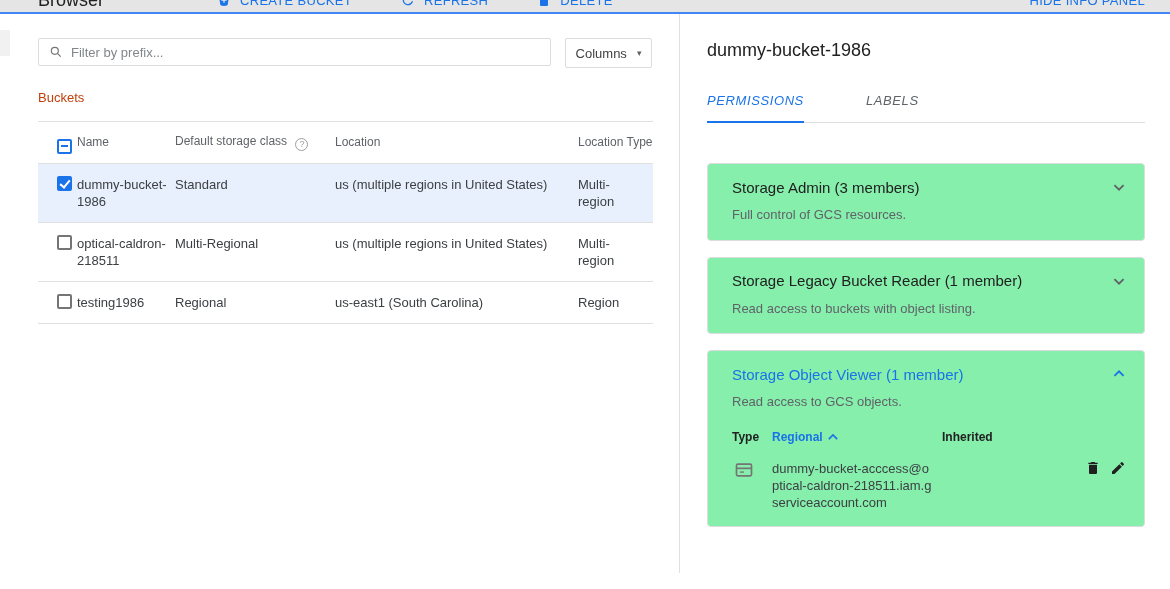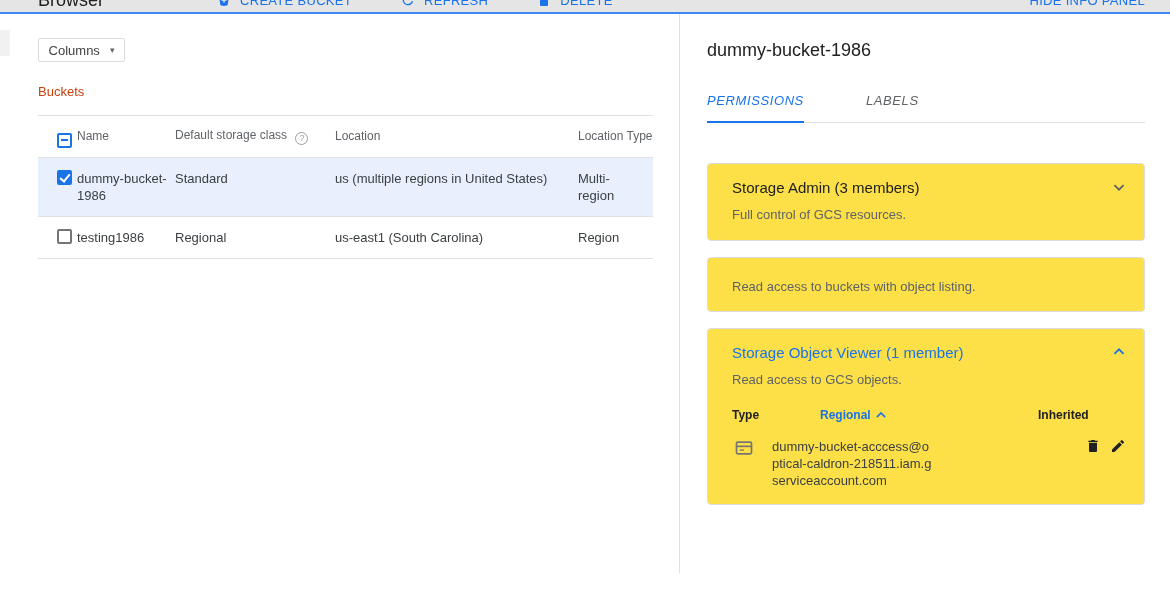--- a/index.html
+++ b/index.html
@@ -59,21 +59,21 @@
     display: flex; align-items: center; gap: 8px;
     padding: 0 10px; background: #fff;
   }
   .search-box svg { width: 14px; height: 14px; flex: none; }
   .search-box input {
     border: none; outline: none; flex: 1;
     font-size: 13px; font-family: inherit; color: #424242; background: transparent;
   }
   .search-box input::placeholder { color: #80868b; }
   .columns-btn {
-    width: 87px; height: 24px; flex: none;
+    width: 87px; height: 30px; flex: none;
     border: 1px solid #dadce0; border-radius: 2px; background: #fff;
     display: flex; align-items: center; justify-content: center; gap: 10px;
     font-size: 13px; color: #424242; font-family: inherit; cursor: pointer;
   }
   .caret-down { font-size: 9px; color: #5f6368; line-height: 1; }
 
   .section-label { margin-top: 22px; font-size: 13px; color: #c2410c; }
 
   table.bucket-table {
     width: 615px; margin-top: 16px;
@@ -126,30 +126,30 @@
   .tab {
     font-size: 13px; font-weight: 500; letter-spacing: .6px; color: #5f6368;
     padding-bottom: 13px; margin-right: 62px; cursor: pointer;
     border-bottom: 2px solid transparent; margin-bottom: -1px;
   }
   .tab.active { color: #1a73e8; border-bottom-color: #1a73e8; }
 
   .cards { margin-top: 40px; display: flex; flex-direction: column; gap: 16px; }
   .card {
     border: 1px solid #dadce0; border-radius: 4px;
-    padding: 12px 14px 15px 24px; background: #fde047;
+    padding: 12px 14px 15px 24px; background: #86efac;
   }
   .card-head { display: flex; align-items: center; justify-content: space-between; cursor: pointer; }
   .card-title { font-size: 15px; color: #212121; }
   .card.expanded .card-title { color: #1a73e8; }
   .chev { width: 22px; height: 22px; flex: none; }
   .card-desc { margin-top: 7px; font-size: 13px; color: #5f6368; line-height: 1.5; max-width: 392px; }
 
   .mtable { margin-top: 18px; }
-  .mtable-head { display: flex; align-items: center; font-size: 12px; font-weight: 700; color: #212121; gap: 48px; }
+  .mtable-head { display: flex; align-items: center; font-size: 12px; font-weight: 700; color: #212121; }
   .mcol-type { width: 40px; flex: none; }
   .mcol-members { width: 170px; flex: none; }
   .mcol-inherited { flex: 1; }
   .members-sort { color: #1a73e8; display: inline-flex; align-items: center; gap: 5px; cursor: pointer; }
   .members-sort svg { width: 10px; height: 6px; }
   .mrow { display: flex; margin-top: 16px; align-items: flex-start; }
   .mrow .type-icon { width: 20px; height: 20px; margin-left: 2px; }
   .member-email {
     width: 160px; flex: none;
     font-size: 13px; color: #3c4043; line-height: 17px; word-break: break-all;
@@ -192,20 +192,27 @@
   </div>
 </header>
 
 <div class="left-edge-strip"></div>
 
 <div class="main">
 
   <section class="left-panel">
 
     <div class="filter-row">
+      <div class="search-box">
+        <svg viewBox="0 0 24 24">
+          <circle cx="10" cy="10" r="6" fill="none" stroke="#757575" stroke-width="2"></circle>
+          <line x1="14.5" y1="14.5" x2="20" y2="20" stroke="#757575" stroke-width="2"></line>
+        </svg>
+        <input type="text" placeholder="Filter by prefix..." style="">
+      </div>
       <button class="columns-btn">
         <span>Columns</span>
         <span class="caret-down">▾</span>
       </button>
     </div>
 
     <div class="section-label">Buckets</div>
 
     <table class="bucket-table">
       <colgroup>
@@ -232,20 +239,27 @@
       <tbody>
         <tr class="selected">
           <td class="cell-check"><span class="cb checked"></span></td>
           <td>dummy-bucket-1986</td>
           <td>Standard</td>
           <td>us (multiple regions in United States)</td>
           <td>Multi-region</td>
         </tr>
         <tr>
           <td class="cell-check"><span class="cb"></span></td>
+          <td>optical-caldron-218511</td>
+          <td>Multi-Regional</td>
+          <td>us (multiple regions in United States)</td>
+          <td>Multi-region</td>
+        </tr>
+        <tr>
+          <td class="cell-check"><span class="cb"></span></td>
           <td>testing1986</td>
           <td>Regional</td>
           <td>us-east1 (South Carolina)</td>
           <td>Region</td>
         </tr>
       </tbody>
     </table>
   </section>
 
   <section class="right-panel">
@@ -263,20 +277,26 @@
           <span class="card-title">Storage Admin (3 members)</span>
           <svg class="chev" viewBox="0 0 24 24">
             <polyline points="7,10 12,15 17,10" fill="none" stroke="#5f6368" stroke-width="2"></polyline>
           </svg>
         </div>
         <div class="card-desc">Full control of GCS resources.</div>
       </div>
 
 
       <div class="card">
+        <div class="card-head">
+          <span class="card-title">Storage Legacy Bucket Reader (1 member)</span>
+          <svg class="chev" viewBox="0 0 24 24">
+            <polyline points="7,10 12,15 17,10" fill="none" stroke="#5f6368" stroke-width="2"></polyline>
+          </svg>
+        </div>
         <div class="card-desc">Read access to buckets with object listing.</div>
       </div>
 
       <div class="card expanded">
         <div class="card-head">
           <span class="card-title">Storage Object Viewer (1 member)</span>
           <svg class="chev" viewBox="0 0 24 24">
             <polyline points="7,14 12,9 17,14" fill="none" stroke="#1a73e8" stroke-width="2"></polyline>
           </svg>
         </div>

